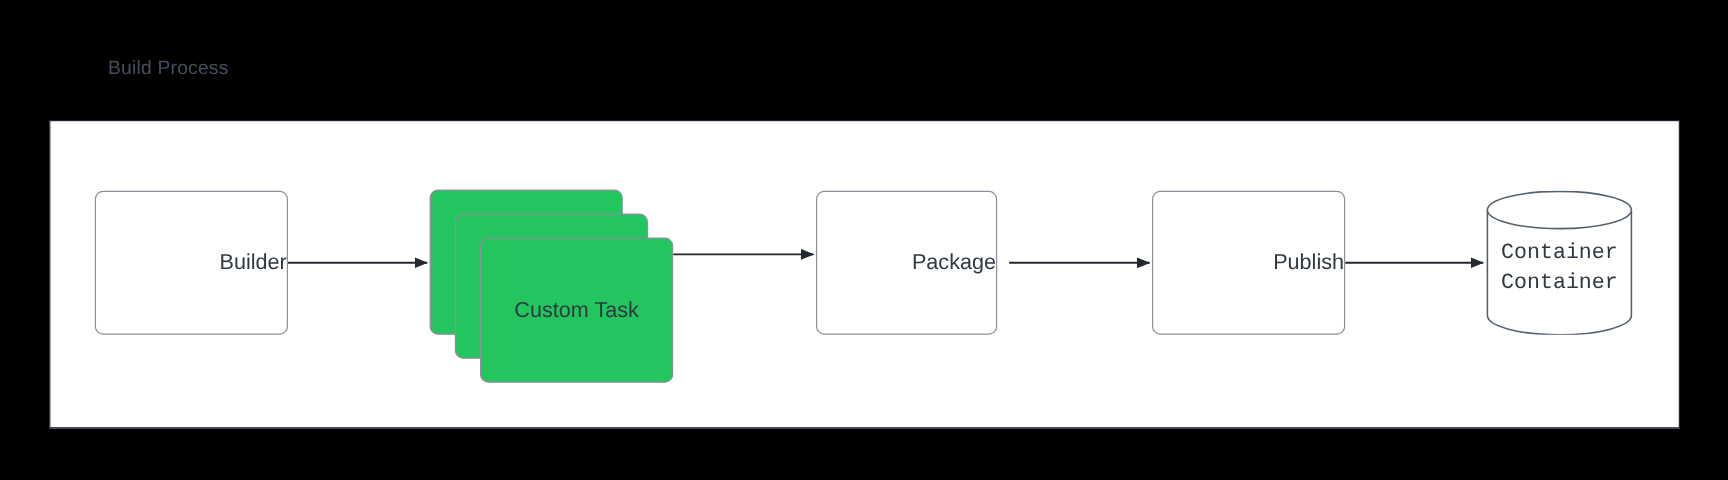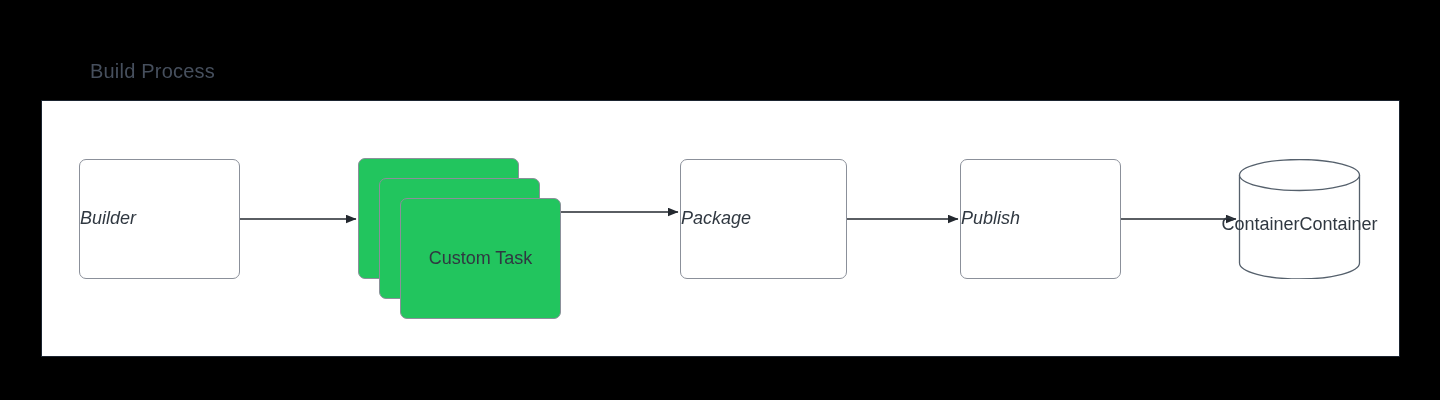--- a/index.html
+++ b/index.html
@@ -19,22 +19,22 @@
     position: relative;
     width: 1440px;
     height: 400px;
     background: #000000;
   }
 
   
   .diagram-title {
     position: absolute;
     left: 90px;
-    top: 61px;
-    font-size: 20px;
+    top: 50px;
+    font-size: 16px;
     font-weight: 400;
     letter-spacing: 0.2px;
     color: #464f5d;
     white-space: nowrap;
     line-height: 1;
   }
 
   
   .panel {
     position: absolute;
@@ -59,31 +59,30 @@
 
   
   .node {
     position: absolute;
     box-sizing: border-box;
     background: #ffffff;
     border: 1px solid #8b909a;
     border-radius: 7px;
     display: flex;
     align-items: center;
-    justify-content: flex-start;
+    justify-content: flex-end;
     text-align: center;
     color: #303841;
     font-size: 18px;
     line-height: 1.3;
     overflow: hidden;
-    font-style: italic;
   }
 
   .node-builder  { left: 79px;  top: 159px; width: 161px; height: 120px; }
-  .node-package  { left: 680px; top: 159px; width: 167px; height: 120px; }
+  .node-package  { left: 680px; top: 159px; width: 151px; height: 120px; }
   .node-publish  { left: 960px; top: 159px; width: 161px; height: 120px; }
 
   
   .stack { position: absolute; left: 0; top: 0; width: 0; height: 0; }
   .card {
     position: absolute;
     box-sizing: border-box;
     width: 161px;
     height: 121px;
     background: #22c55e;
@@ -110,29 +109,30 @@
     height: 120px;
   }
   .cyl-svg { position: absolute; left: 0; top: 0; }
   .cyl-label {
     position: absolute;
     left: 0;
     top: 0;
     width: 123px;
     height: 120px;
     display: flex;
-    flex-direction: row;
+    flex-direction: column;
     align-items: center;
     justify-content: center;
     color: #303841;
     font-size: 18px;
     line-height: 1.38;
     text-align: center;
     padding-top: 10px;
     box-sizing: border-box;
+    font-family: Liberation Mono, monospace;
   }
 </style>
 </head>
 <body>
 
 <div id="stage">
 
   <div class="diagram-title">Build Process</div>
 
   <div class="panel"></div>

